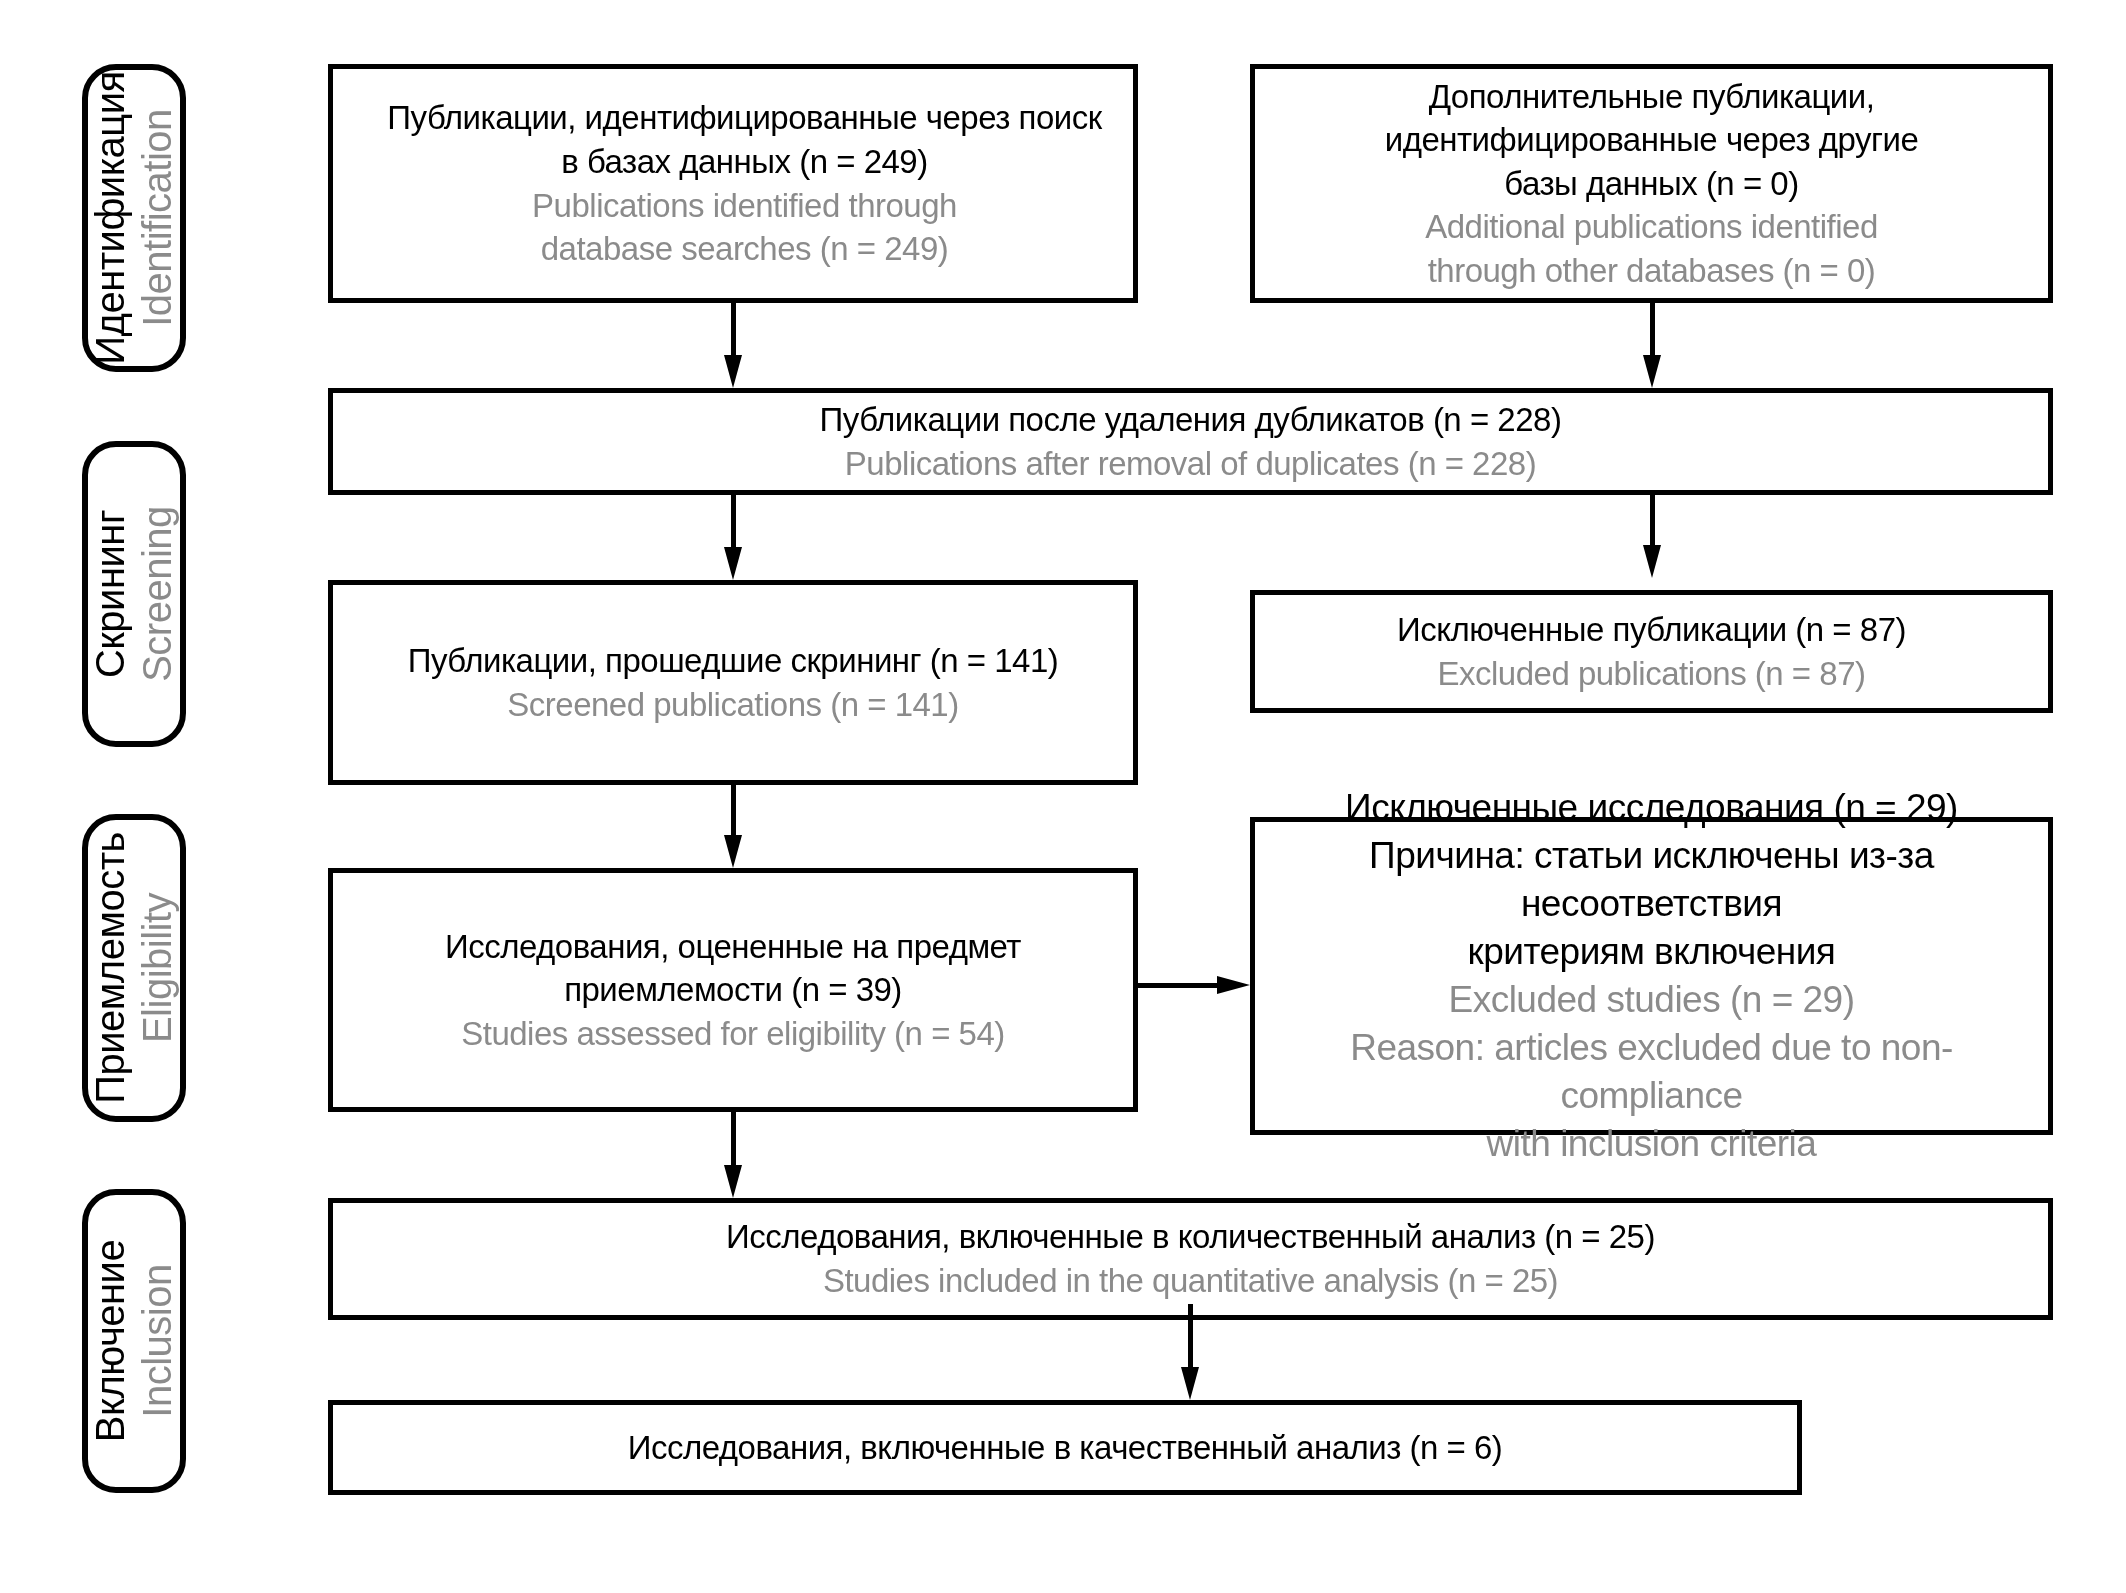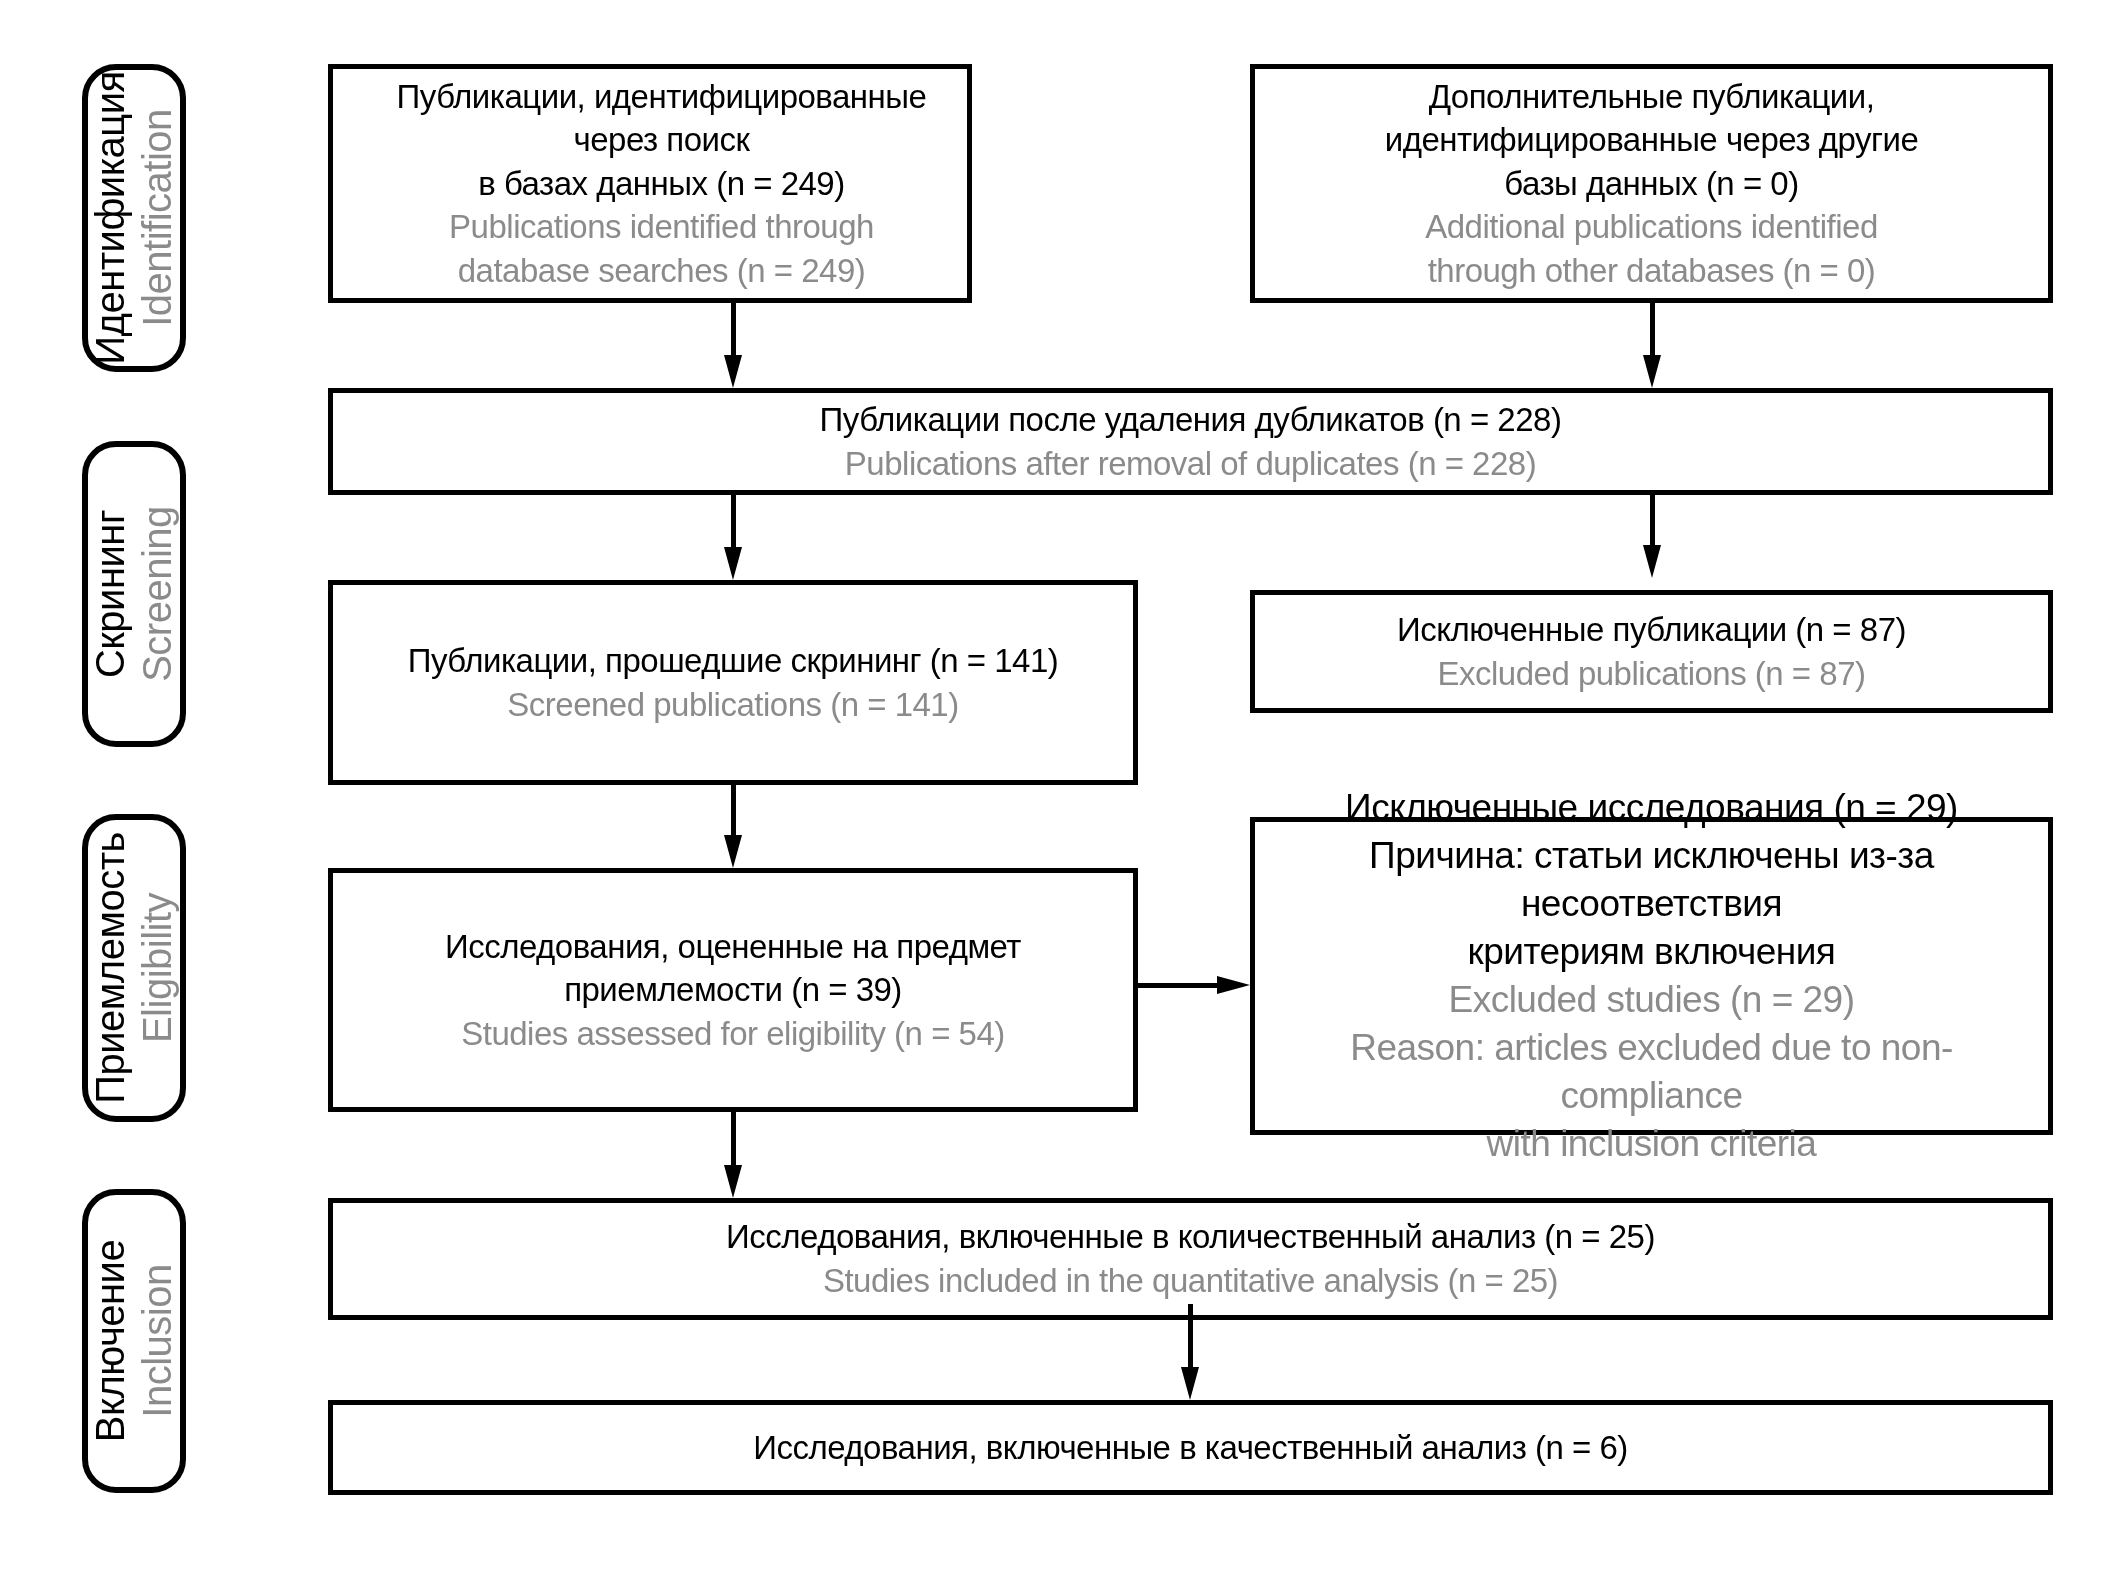--- a/index.html
+++ b/index.html
@@ -119,21 +119,21 @@
       <span class="en">Eligibility</span>
     </div>
   </div>
   <div class="stage" style="top:1189px;height:304px;">
     <div class="stage-inner">
       <span class="ru">Включение</span>
       <span class="en">Inclusion</span>
     </div>
   </div>
 
-  <div class="box" style="left:328px;top:64px;width:644px;height:239px;padding-left:31px;">
+  <div class="box" style="left:328px;top:64px;width:810px;height:239px;padding-left:31px;">
     <div class="ru">Публикации, идентифицированные через поиск
 в базах данных (n = 249)</div>
     <div class="en">Publications identified through
 database searches (n = 249)</div>
   </div>
   <div class="box" style="left:1250px;top:64px;width:803px;height:239px;">
     <div class="ru">Дополнительные публикации,
 идентифицированные через другие
 базы данных (n = 0)</div>
     <div class="en">Additional publications identified
@@ -166,21 +166,21 @@
     <div class="en">Excluded studies (n = 29)
 Reason: articles excluded due to non-compliance
 with inclusion criteria</div>
   </div>
 
   <div class="box" style="left:328px;top:1198px;width:1725px;height:122px;">
     <div class="ru">Исследования, включенные в количественный анализ (n = 25)</div>
     <div class="en">Studies included in the quantitative analysis (n = 25)</div>
   </div>
 
-  <div class="box" style="left:328px;top:1400px;width:1725px;height:95px;gap:26px;">
+  <div class="box" style="left:328px;top:1400px;width:1474px;height:95px;gap:26px;">
     <div class="ru">Исследования, включенные в качественный анализ (n = 6)</div>
   </div>
 
   <div class="arrow-v" style="left:721px;top:303px;height:85px;">
     <div class="line"></div>
     <div class="head"></div>
   </div>
   <div class="arrow-v" style="left:1640px;top:303px;height:85px;">
     <div class="line"></div>
     <div class="head"></div>

